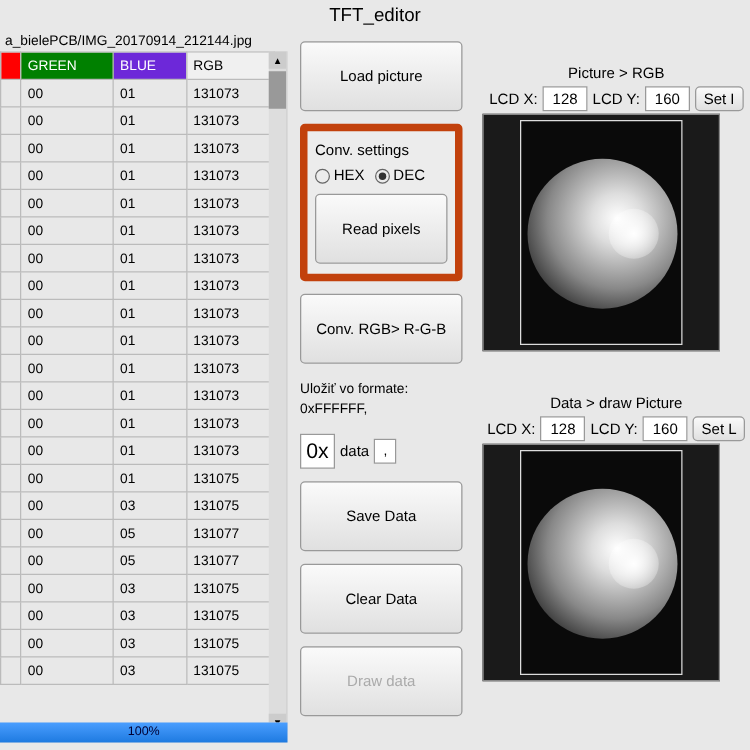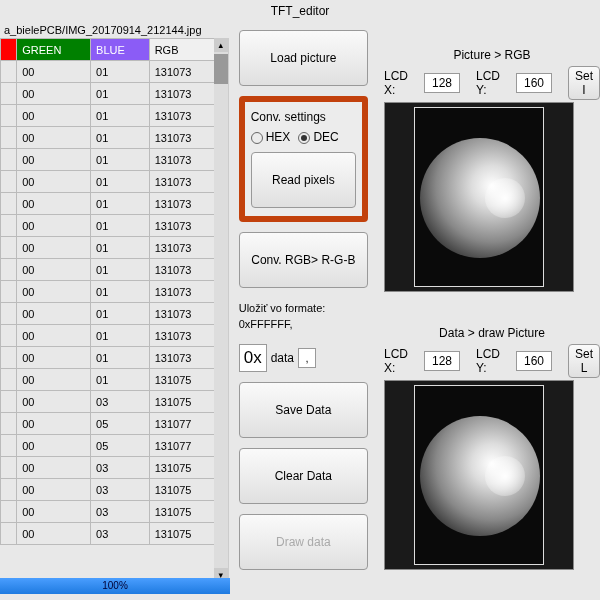--- a/index.html
+++ b/index.html
@@ -1,47 +1,47 @@
 <!DOCTYPE html>
 <html><head>
 <meta charset="utf-8">
 <style>
 * { box-sizing: border-box; margin: 0; padding: 0; font-family: Arial, sans-serif; font-size: 12px; }
 body { background: #e8e8e8; width: 600px; height: 600px; overflow: hidden; position: relative; }
-.title { text-align: center; padding: 4px 0; font-size: 12px; }
+.title { text-align: center; padding: 4px 0; font-size: 15px; }
 .main { display: flex; height: 560px; }
 .left { width: 230px; display: flex; flex-direction: column; }
 .path { font-size: 11px; padding: 2px 4px; white-space: nowrap; overflow: hidden; }
 .table-wrap { flex: 1; overflow: hidden; border-right: 1px solid #ccc; position: relative; }
 table { border-collapse: collapse; width: 220px; }
 th, td { border: 1px solid #bbb; padding: 3px 5px; text-align: left; font-size: 11px; height: 22px; }
 th { font-weight: normal; }
 .th-red { background: #ff0000; color: #fff; }
 .th-green { background: #008000; color: #fff; }
-.th-blue { background: #8b5cf6; color: #fff; }
+.th-blue { background: #6d28d9; color: #fff; }
 .th-rgb { background: #f0f0f0; }
 .scroll { position: absolute; right: 0; top: 0; width: 14px; height: 100%; background: #ddd; }
 .scroll-up, .scroll-down { height: 14px; background: #ccc; text-align: center; font-size: 9px; line-height: 14px; cursor: pointer; }
 .scroll-thumb { background: #999; height: 30px; margin-top: 2px; }
 .mid { width: 150px; padding: 8px 10px; display: flex; flex-direction: column; gap: 10px; }
 .btn { background: linear-gradient(#fafafa,#e0e0e0); border: 1px solid #999; border-radius: 4px; padding: 20px 8px; text-align: center; cursor: pointer; font-size: 12px; }
 .btn.disabled { color: #aaa; cursor: default; }
 .group { border: 6px solid #c2410c; border-radius: 4px; padding: 8px 6px; background: #ececec; }
 .group-title { font-size: 12px; margin-bottom: 6px; }
 .radio-row { display: flex; gap: 8px; margin-bottom: 8px; align-items: center; }
 .radio { display: flex; align-items: flex-end; gap: 3px; cursor: pointer; }
 .radio-circle { width: 12px; height: 12px; border: 1px solid #666; border-radius: 50%; display: flex; align-items: center; justify-content: center; }
 .radio-dot { width: 6px; height: 6px; background: #333; border-radius: 50%; }
 .fmt-label { font-size: 11px; margin: 4px 0; }
 .fmt-row { display: flex; gap: 4px; align-items: center; }
 .fmt-input { width: 28px; border: 1px solid #999; padding: 3px; background: #fff; text-align: center; font-size: 17px; }
 .fmt-sep { width: 18px; border: 1px solid #999; padding: 3px; background: #fff; text-align: center; font-size: 11px; }
 .right { flex: 1; padding: 4px 0 4px 6px; display: flex; flex-direction: column; gap: 4px; }
 .panel-title { text-align: center; font-size: 12px; padding: 2px 0; margin-top: 20px; }
-.lcd-row { display: flex; gap: 16px; align-items: center; padding: 2px 0; font-size: 11px; justify-content: center; }
+.lcd-row { display: flex; gap: 4px; align-items: center; padding: 2px 0; font-size: 11px; justify-content: center; }
 .lcd-input { width: 36px; border: 1px solid #999; padding: 2px; background: #fff; text-align: center; }
 .img-box { width: 190px; height: 190px; background: #1a1a1a; border: 1px solid #888; display: flex; align-items: center; justify-content: center; position: relative; }
 .pcb { width: 130px; height: 180px; background: #0a0a0a; border: 1px solid #ddd; position: relative; overflow: hidden; }
 .disc { position: absolute; width: 120px; height: 120px; background: radial-gradient(circle at 60% 40%, #fff 0%, #ddd 20%, #888 55%, #333 80%); border-radius: 50%; left: 5px; top: 30px; }
 .glare { position: absolute; width: 40px; height: 40px; background: radial-gradient(#fff, rgba(255,255,255,0)); left: 70px; top: 70px; border-radius: 50%; }
 .progress { position: absolute; bottom: 6px; left: 0; width: 230px; height: 16px; background: #ddd; }
 .progress-bar { height: 100%; background: linear-gradient(#4a9eff,#1e7ae0); position: relative; }
 .progress-text { position: absolute; left: 50%; top: 0; transform: translateX(-50%); font-size: 10px; color: #003; line-height: 16px; }
 </style>
 </head>

